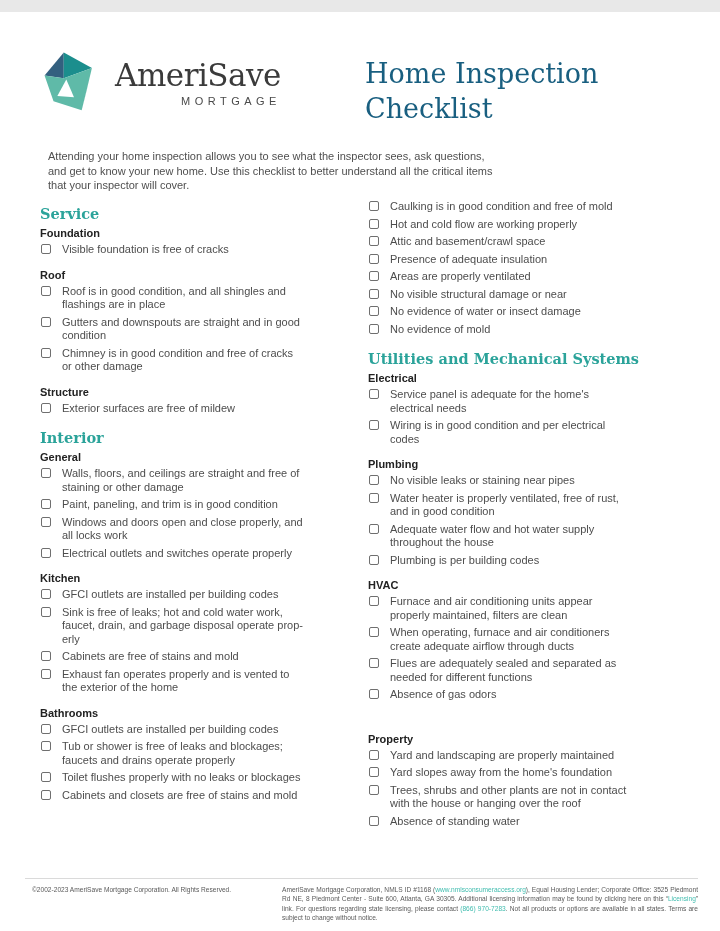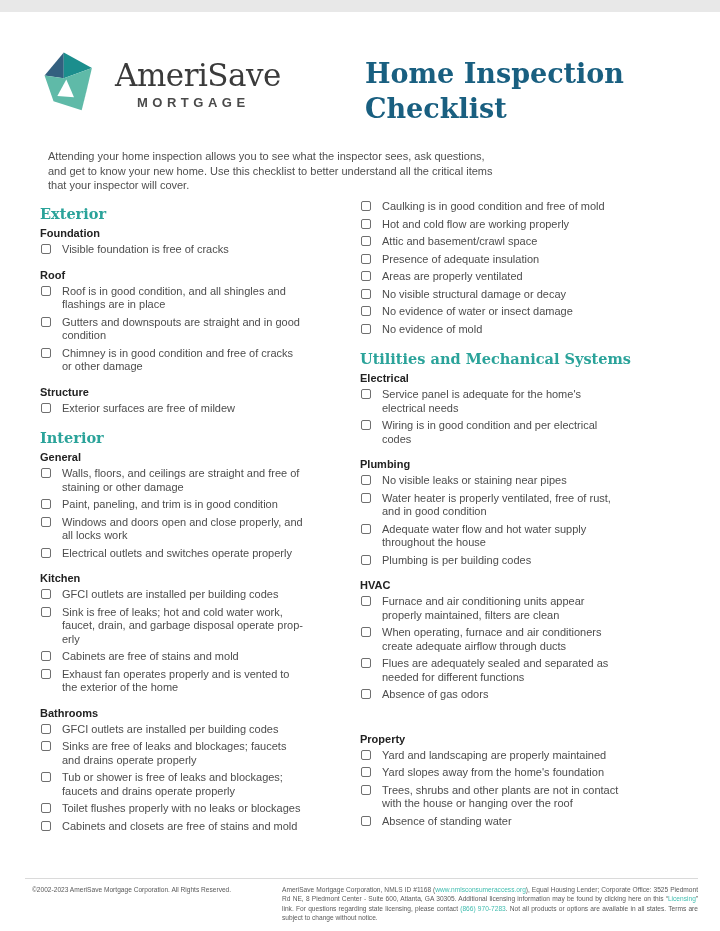--- a/index.html
+++ b/index.html
@@ -7,36 +7,36 @@
   .page {
     position:relative; width:720px; height:931px; margin:12px auto;
     background:#ffffff; overflow:hidden;
     font-family:"Liberation Sans","DejaVu Sans",sans-serif; color:#4d4d4d;
   }
   
   .logo { position:absolute; left:42px; top:38px; display:flex; align-items:flex-start; }
   .logo-mark { width:64px; height:64px; }
   .logo-text { margin-left:9px; margin-top:8px; }
   .brand { font-family:"DejaVu Serif","Liberation Serif",serif; font-size:31px; line-height:34px; color:#3b3b3b; letter-spacing:-0.5px; }
-  .brand-sub { font-size:13px; font-weight:bold; letter-spacing:4.5px; color:#4a4a4a; text-align:left; margin-top:3px; padding-left:22px; }
+  .brand-sub { font-size:11px; font-weight:normal; letter-spacing:4.5px; color:#4a4a4a; text-align:right; margin-top:3px; padding-left:22px; }
   .doc-title {
     position:absolute; left:365px; top:44px;
-    font-family:"DejaVu Serif","Liberation Serif",serif; font-weight:bold;
+    font-family:"DejaVu Serif","Liberation Serif",serif; font-weight:normal;
     font-size:27px; line-height:35px; color:#195f80;
   }
   .doc-title span { display:block; }
   
   .intro {
     position:absolute; left:48px; top:137px; width:620px;
     font-size:11px; line-height:14.5px; white-space:pre-line; color:#4f4f4f;
   }
   
   .col { position:absolute; }
   .col-left  { left:40px;  top:193px; width:316px; }
-  .col-right { left:360px; top:188px; width:322px; }
+  .col-right { left:368px; top:188px; width:322px; }
   .section-title {
     font-family:"DejaVu Serif","Liberation Serif",serif; font-weight:bold;
     font-size:14.5px; line-height:18px; color:#2ba39a; margin:14px 0 3px;
   }
   .col > .section-title:first-child { margin-top:0; }
   .group { margin-top:11px; }
   .col > .group:first-child { margin-top:0; }
   .section-title + .group { margin-top:0; }
   .col-right > .group:last-child { margin-top:30px; }
   .group-title { font-size:11px; font-weight:bold; color:#222222; line-height:15px; margin-bottom:2px; }
@@ -75,21 +75,21 @@
   <h1 class="doc-title">
     <span>Home Inspection</span>
     <span>Checklist</span>
   </h1>
 
   <p class="intro">Attending your home inspection allows you to see what the inspector sees, ask questions,
 and get to know your new home. Use this checklist to better understand all the critical items
 that your inspector will cover.</p>
 
   <div class="col col-left" id="col-left">
-      <h2 class="section-title">Exterior</h2>
+      <h2 class="section-title">Service</h2>
       <div class="group">
         <h3 class="group-title">Foundation</h3>
         <div class="item">
           <span class="checkbox"></span>
           <span class="item-text">Visible foundation is free of cracks</span>
         </div>
       </div>
       <div class="group">
         <h3 class="group-title">Roof</h3>
         <div class="item">
@@ -160,25 +160,20 @@
         </div>
       </div>
       <div class="group">
         <h3 class="group-title">Bathrooms</h3>
         <div class="item">
           <span class="checkbox"></span>
           <span class="item-text">GFCI outlets are installed per building codes</span>
         </div>
         <div class="item">
           <span class="checkbox"></span>
-          <span class="item-text">Sinks are free of leaks and blockages; faucets
-and drains operate properly</span>
-        </div>
-        <div class="item">
-          <span class="checkbox"></span>
           <span class="item-text">Tub or shower is free of leaks and blockages;
 faucets and drains operate properly</span>
         </div>
         <div class="item">
           <span class="checkbox"></span>
           <span class="item-text">Toilet flushes properly with no leaks or blockages</span>
         </div>
         <div class="item">
           <span class="checkbox"></span>
           <span class="item-text">Cabinets and closets are free of stains and mold</span>
@@ -202,21 +197,21 @@
         <div class="item">
           <span class="checkbox"></span>
           <span class="item-text">Presence of adequate insulation</span>
         </div>
         <div class="item">
           <span class="checkbox"></span>
           <span class="item-text">Areas are properly ventilated</span>
         </div>
         <div class="item">
           <span class="checkbox"></span>
-          <span class="item-text">No visible structural damage or decay</span>
+          <span class="item-text">No visible structural damage or near</span>
         </div>
         <div class="item">
           <span class="checkbox"></span>
           <span class="item-text">No evidence of water or insect damage</span>
         </div>
         <div class="item">
           <span class="checkbox"></span>
           <span class="item-text">No evidence of mold</span>
         </div>
       </div>

